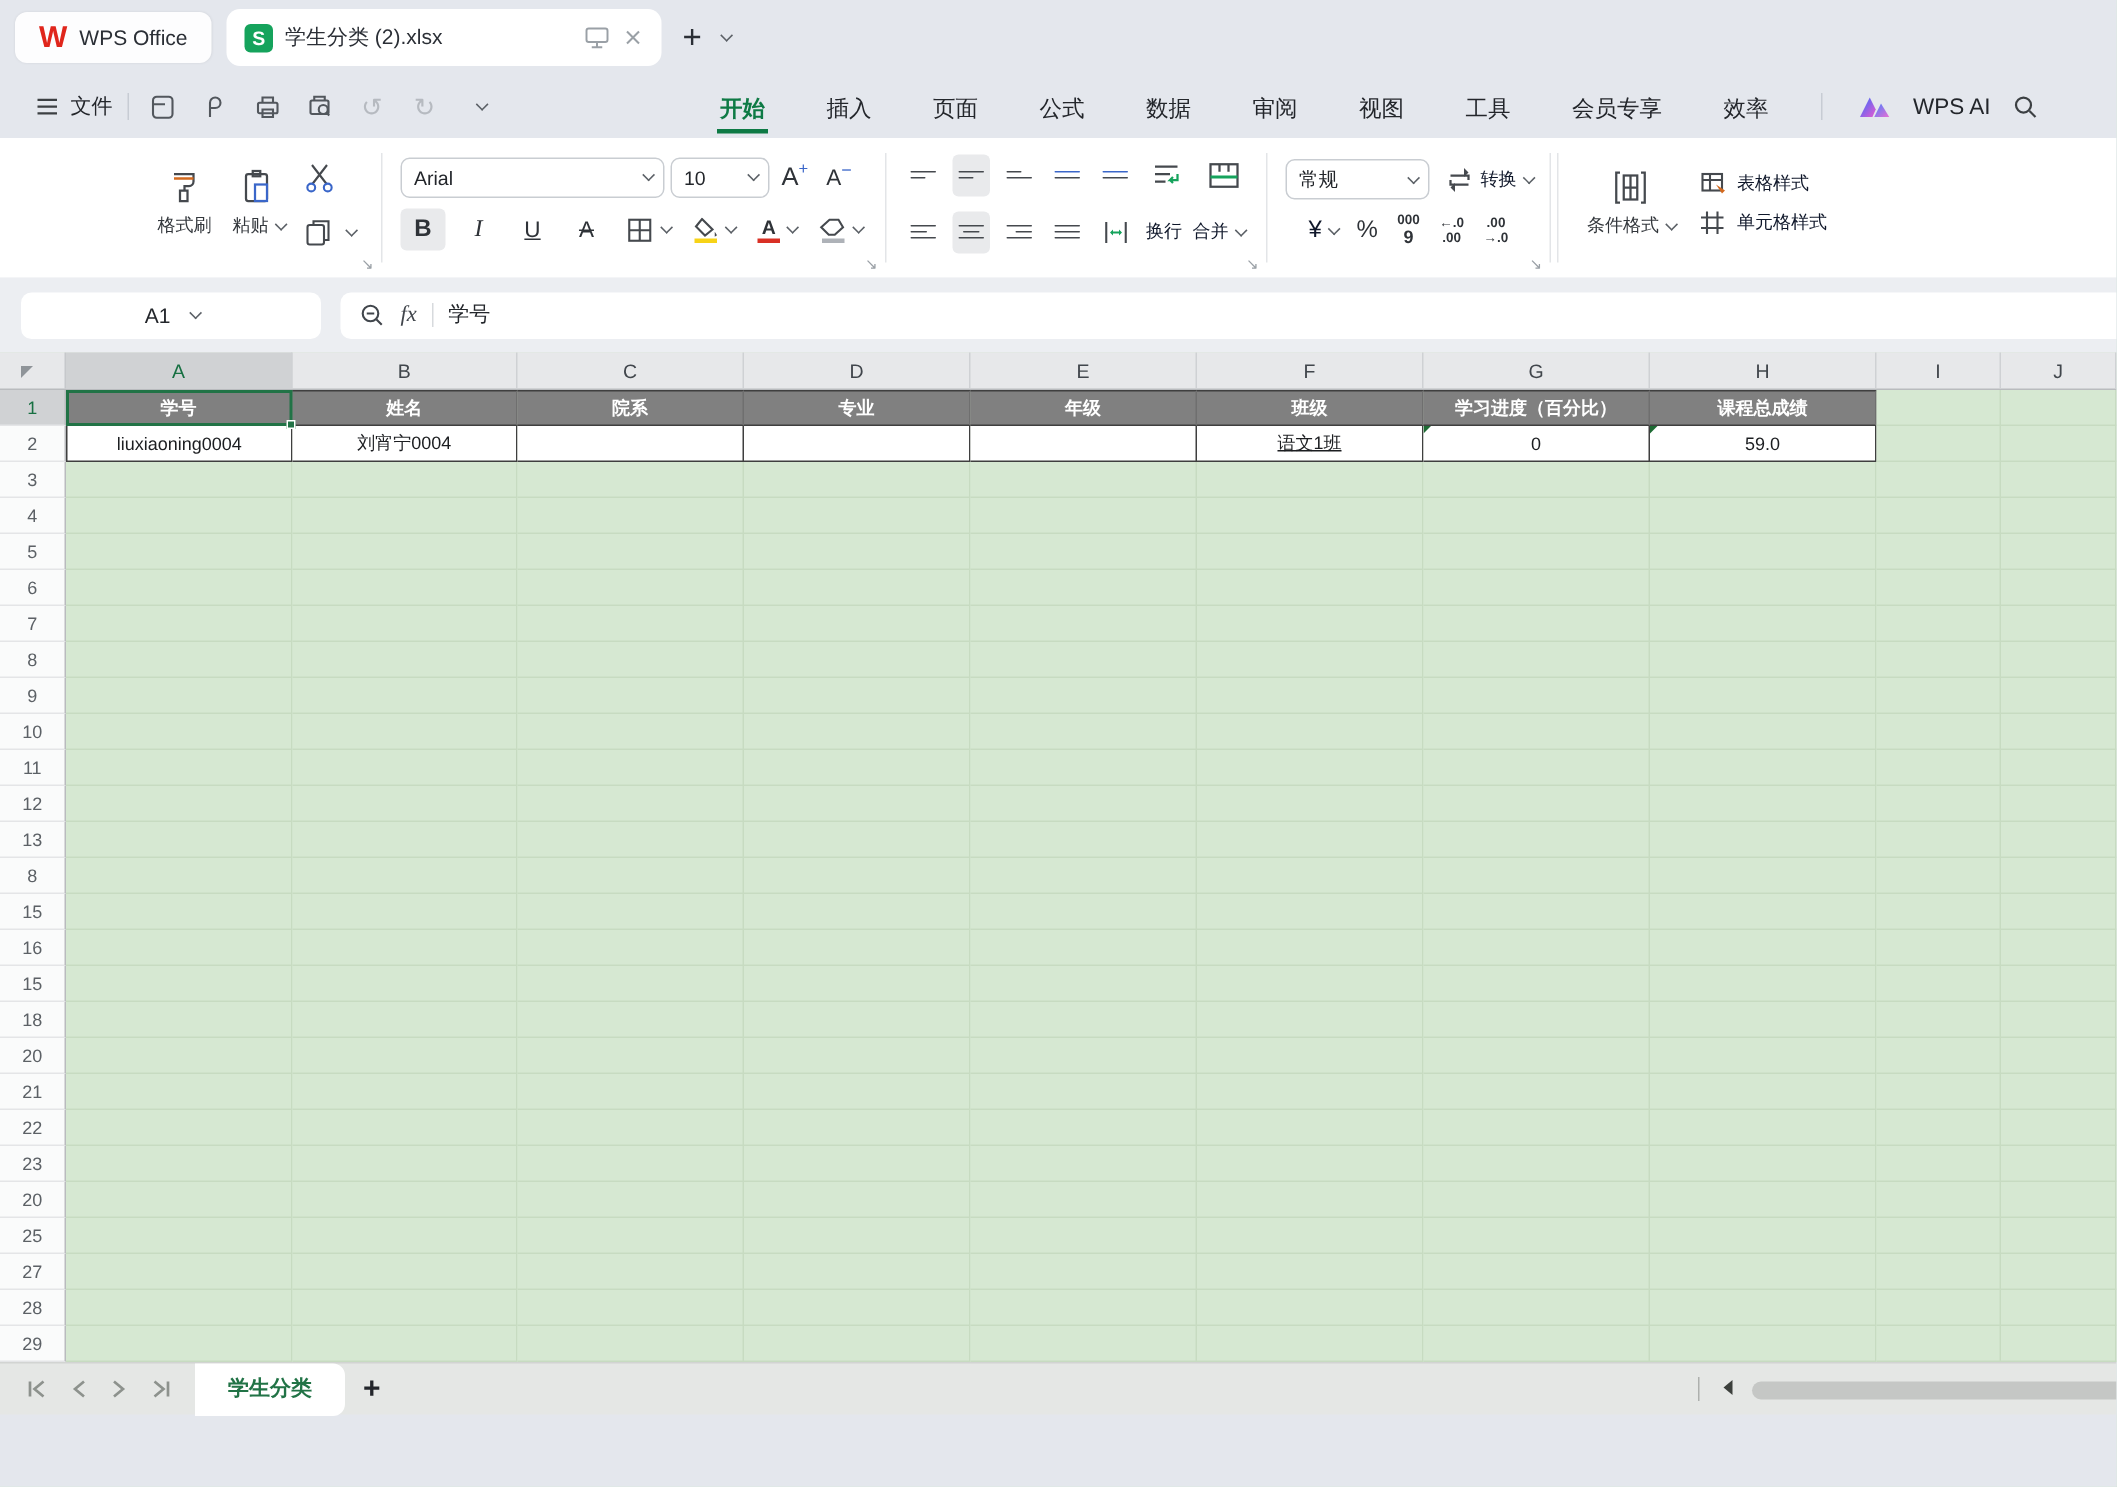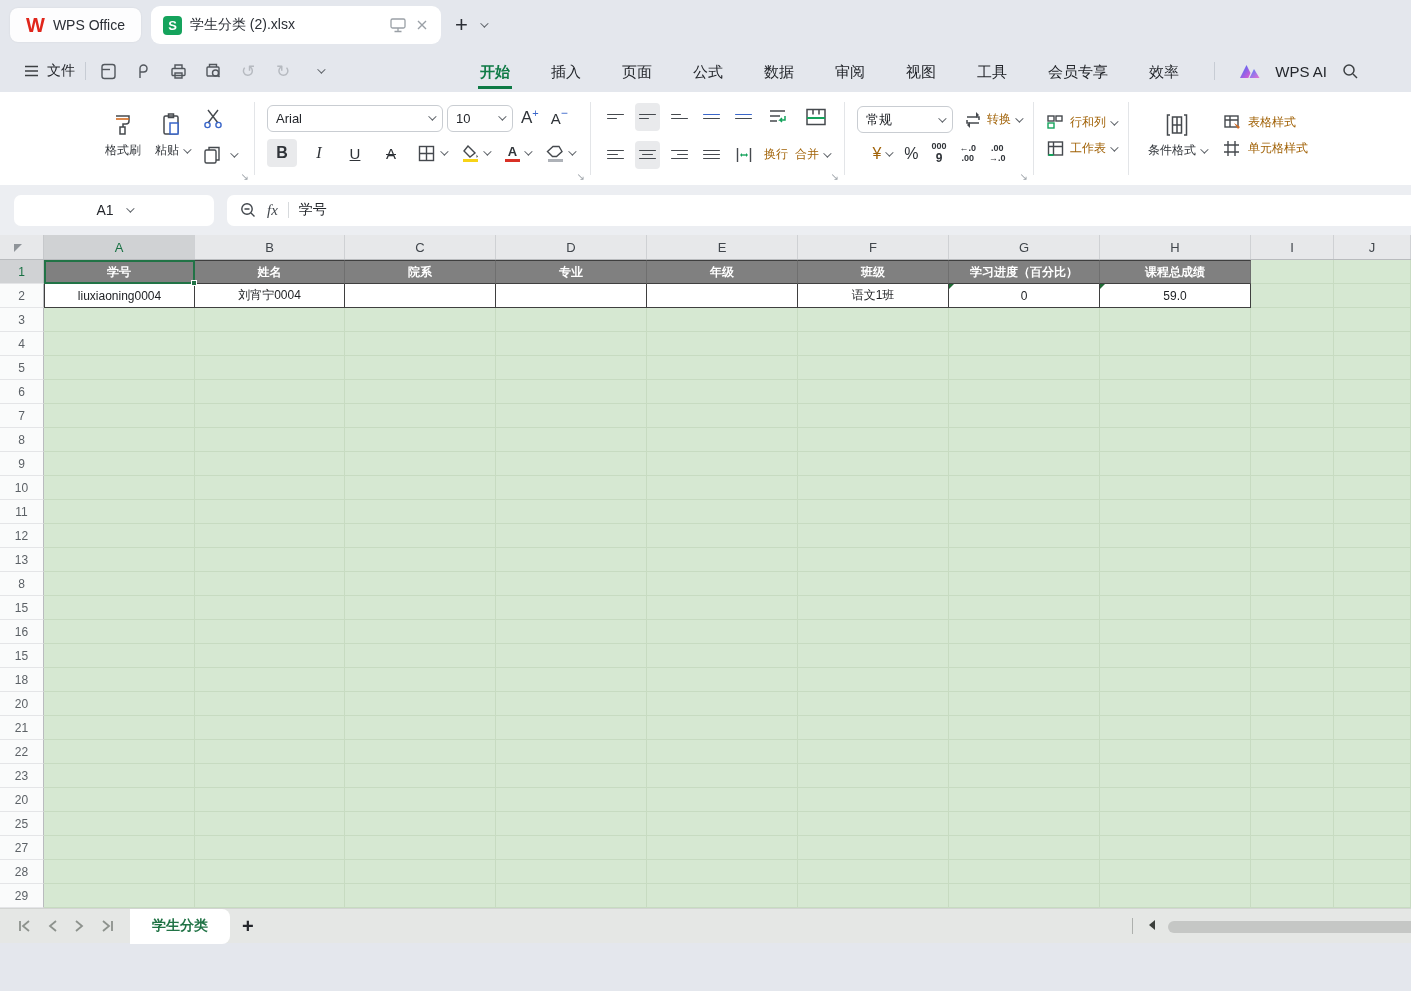--- a/index.html
+++ b/index.html
@@ -59,21 +59,21 @@
   .b-glyph { font-weight:bold; font-size:16px; }
   .i-glyph { font-style:italic; font-family:"Liberation Serif",serif; font-size:16px; }
   .u-glyph { text-decoration:underline; font-size:15px; }
   .s-glyph { text-decoration:line-through; font-size:15px; }
   .colorbar { display:flex; flex-direction:column; align-items:center; line-height:1; }
   .colorbar .bar { width:15px; height:3px; margin-top:1px; }
   .al-icon { width:17px; display:flex; flex-direction:column; gap:2.5px; }
   .al-icon span { height:1.6px; background:#45494e; border-radius:1px; }
   .num2 { display:flex; flex-direction:column; align-items:center; line-height:1.05;
     font-size:9px; color:#2f3338; font-weight:bold; }
-  .mini-lbl { font-size:12px; color:#a16207; display:flex; align-items:center; white-space:nowrap; }
+  .mini-lbl { font-size:12px; color:#0f172a; display:flex; align-items:center; white-space:nowrap; }
   .two-rows { display:flex; flex-direction:column; justify-content:center; gap:9px; }
 
   
   .formula-row { height:50px; background:#eceef2; display:flex; align-items:center; padding:0 0 0 14px; gap:13px; }
   .namebox { width:200px; height:31px; background:#fff; border-radius:7px; display:flex;
     align-items:center; justify-content:center; gap:8px; font-size:14px; color:#23262b; }
   .fxbar { flex:1; height:31px; background:#fff; border-radius:7px 0 0 7px; display:flex;
     align-items:center; gap:10px; padding:0 12px; }
   .fx-glyph { font-style:italic; font-family:"Liberation Serif",serif; font-size:15px; color:#41464c; }
   .fxdiv { width:1px; height:16px; background:#d7dadd; }
@@ -500,46 +500,20 @@
         <span class="num2">
             <span>.00</span>
             <span>→.0</span>
           </span>
       </div>
     </div>
     <span class="corner-arrow">↘</span>
   </div>
   <div class="gdiv"></div>
 
-  <div class="rgroup">
-    <div class="two-rows">
-      <span class="mini-lbl">
-        <svg width="19" height="17" viewBox="0 0 19 17" style="margin-right:5px">
-            <g fill="none" stroke="#45494e" stroke-width="1.4">
-          <rect x="2" y="2" width="6" height="5"></rect>
-              <rect x="10" y="2" width="6" height="5"></rect>
-              <rect x="2" y="9" width="6" height="5" stroke="#15a35c"></rect>
-            </g>
-          </svg>
-        <span>行和列</span>
-          <span class="chev"></span>
-      </span>
-      <span class="mini-lbl">
-        <svg width="19" height="17" viewBox="0 0 19 17" style="margin-right:5px">
-            <g fill="none" stroke="#45494e" stroke-width="1.4">
-          <rect x="2.5" y="2" width="14" height="13"></rect>
-              <path d="M2.5 6.5h14M7.5 2v13"></path>
-            </g>
-            <path d="M2.5 15h5" stroke="#15a35c" stroke-width="2"></path>
-          </svg>
-        <span>工作表</span>
-          <span class="chev"></span>
-      </span>
-    </div>
-  </div>
   <div class="gdiv"></div>
 
   <div class="rgroup">
     <div class="bigbtn">
       <svg width="26" height="26" viewBox="0 0 26 26">
           <g fill="none" stroke="#45494e" stroke-width="1.5">
         <path d="M6 3H3.5v20H6M20 3h2.5v20H20"></path>
             <rect x="8.5" y="5" width="9" height="16"></rect>
             <path d="M8.5 13h9M13 5v16"></path>
           </g>
@@ -623,21 +597,21 @@
         <div class="cell green" style="width: 83px;"></div>
         <div class="cell green" style="width: 77px;"></div>
       </div>
       <div class="grow">
         <div class="rowhead">2</div>
         <div class="cell tdata firstcol" style="width: 151px;">liuxiaoning0004</div>
         <div class="cell tdata" style="width: 150px;">刘宵宁0004</div>
         <div class="cell tdata" style="width: 151px;"></div>
         <div class="cell tdata" style="width: 151px;"></div>
         <div class="cell tdata" style="width: 151px;"></div>
-        <div class="cell tdata" style="width: 151px;">语文1班</div>
+        <div class="cell tdata" style="width: 151px; text-decoration: underline;">语文1班</div>
         <div class="cell tdata flag" style="width: 151px;">0</div>
         <div class="cell tdata flag" style="width: 151px;">59.0</div>
         <div class="cell green" style="width: 83px;"></div>
         <div class="cell green" style="width: 77px;"></div>
       </div>
       <div class="grow">
         <div class="rowhead">3</div>
         <div class="cell green" style="width: 151px;"></div>
         <div class="cell green" style="width: 150px;"></div>
         <div class="cell green" style="width: 151px;"></div>

